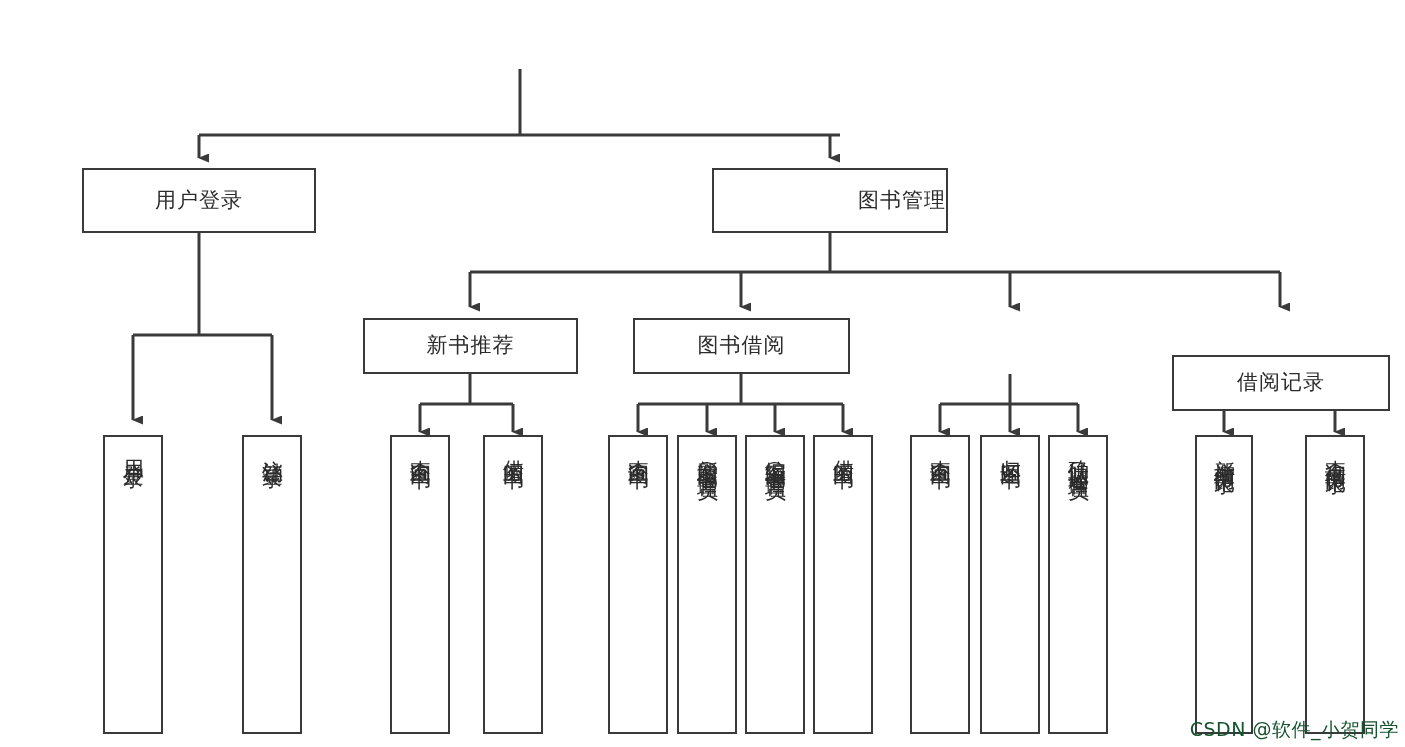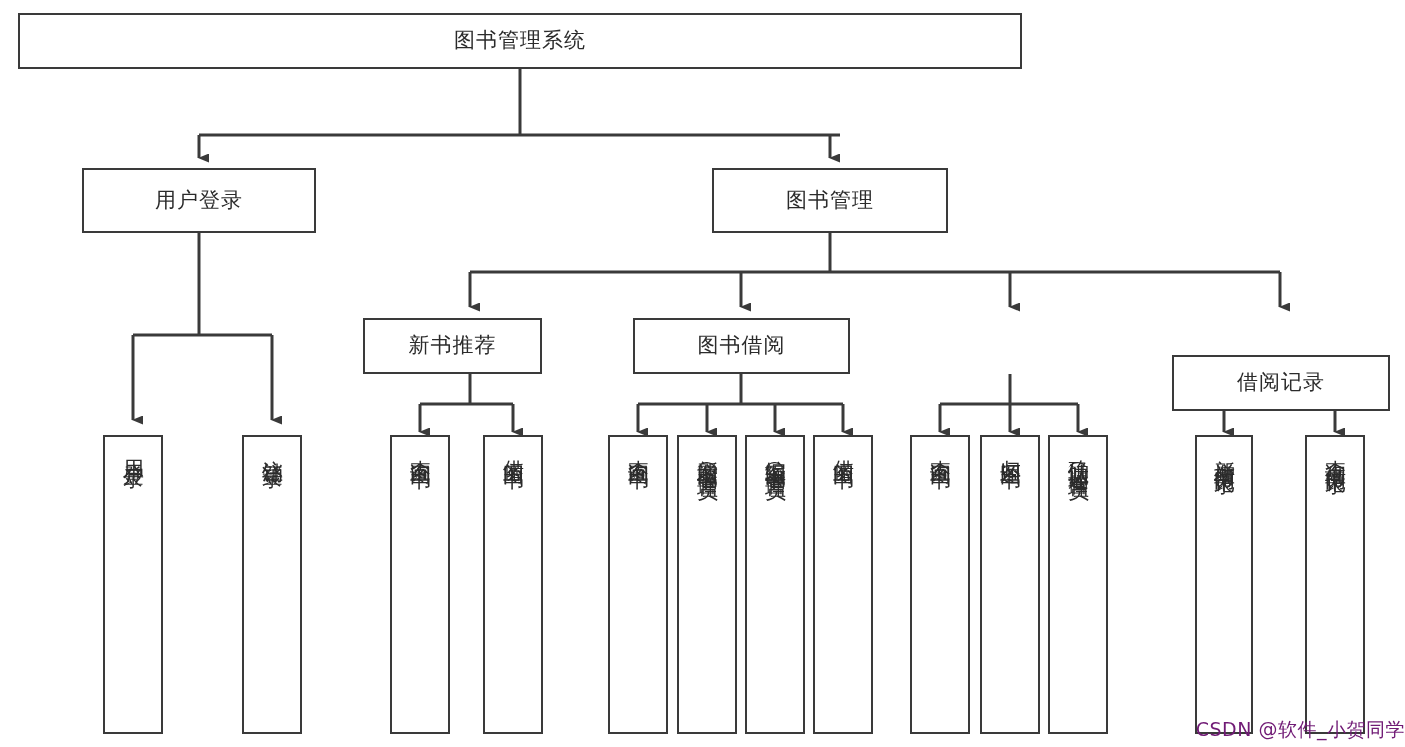--- a/index.html
+++ b/index.html
@@ -24,22 +24,22 @@
   .node-label-v{
     font-size:21px;color:#2b2b2b;line-height:1.18;
     writing-mode:vertical-rl;text-orientation:upright;
     letter-spacing:3px;white-space:nowrap;
   }
   .leaf-box{
     align-items:flex-start;justify-content:center;
     padding-top:6px;
   }
   .watermark{
-    position:absolute;right:0;bottom:4px;
-    font-size:19px;color:#701a75;white-space:nowrap;
+    position:absolute;right:6px;bottom:4px;
+    font-size:19px;color:#14532d;white-space:nowrap;
     letter-spacing:0.5px;
   }
 </style>
 </head>
 <body>
 
 <div id="diagram-root">
 
   <svg id="diagram-svg" viewBox="0 0 1405 747" xmlns="http://www.w3.org/2000/svg">
     <defs>
@@ -84,32 +84,29 @@
       <path d="M1010,404 L1010,432" marker-end="url(#arrowhead)"></path>
       <path d="M1078,404 L1078,432" marker-end="url(#arrowhead)"></path>
 
       <path d="M1280,374 L1280,404"></path>
       <path d="M1224,404 L1335,404"></path>
       <path d="M1224,404 L1224,432" marker-end="url(#arrowhead)"></path>
       <path d="M1335,404 L1335,432" marker-end="url(#arrowhead)"></path>
     </g>
   </svg>
 
-  <div class="node-box" style="left:18px;top:13px;width:1004px;height:56px;">
-    <span class="node-label-h">图书管理系统</span>
-  </div>
 
   <div class="node-box" style="left:82px;top:168px;width:234px;height:65px;">
     <span class="node-label-h">用户登录</span>
   </div>
-  <div class="node-box" style="left:712px;top:168px;width:236px;height:65px;">
+  <div class="node-box" style="left:712px;top:168px;width:236px;height:65px;justify-content:flex-end;">
     <span class="node-label-h">图书管理</span>
   </div>
 
-  <div class="node-box" style="left:363px;top:318px;width:179px;height:56px;">
+  <div class="node-box" style="left:363px;top:318px;width:215px;height:56px;">
     <span class="node-label-h">新书推荐</span>
   </div>
   <div class="node-box" style="left:633px;top:318px;width:217px;height:56px;">
     <span class="node-label-h">图书借阅</span>
   </div>
   <div class="node-box" style="left:1172px;top:318px;width:218px;height:56px;margin-top:37px;">
     <span class="node-label-h">借阅记录</span>
   </div>
 
   <div class="node-box leaf-box" style="left:103px;top:435px;width:60px;height:299px;">

